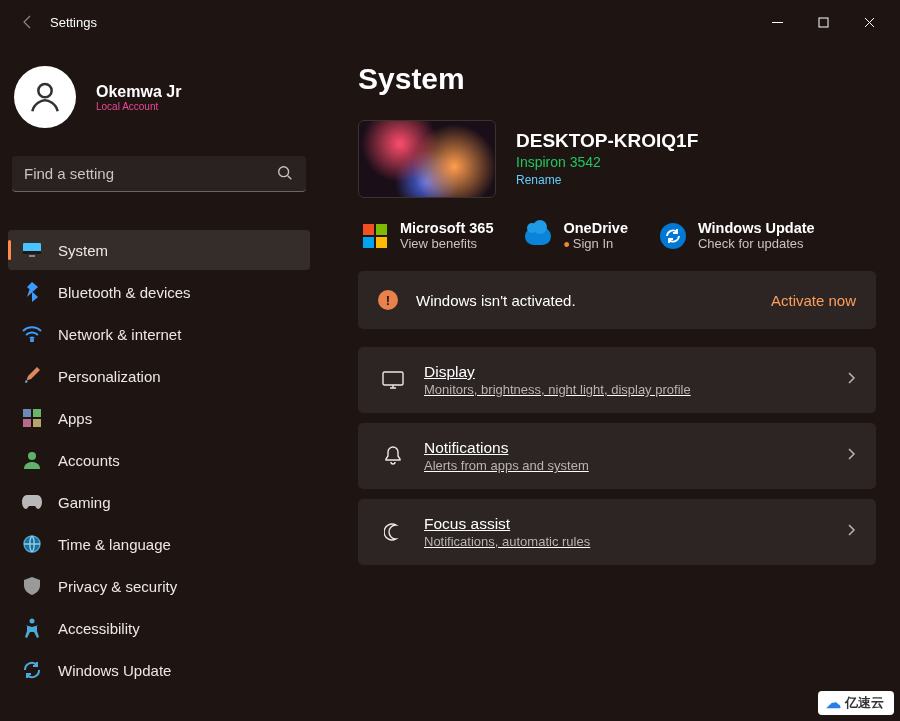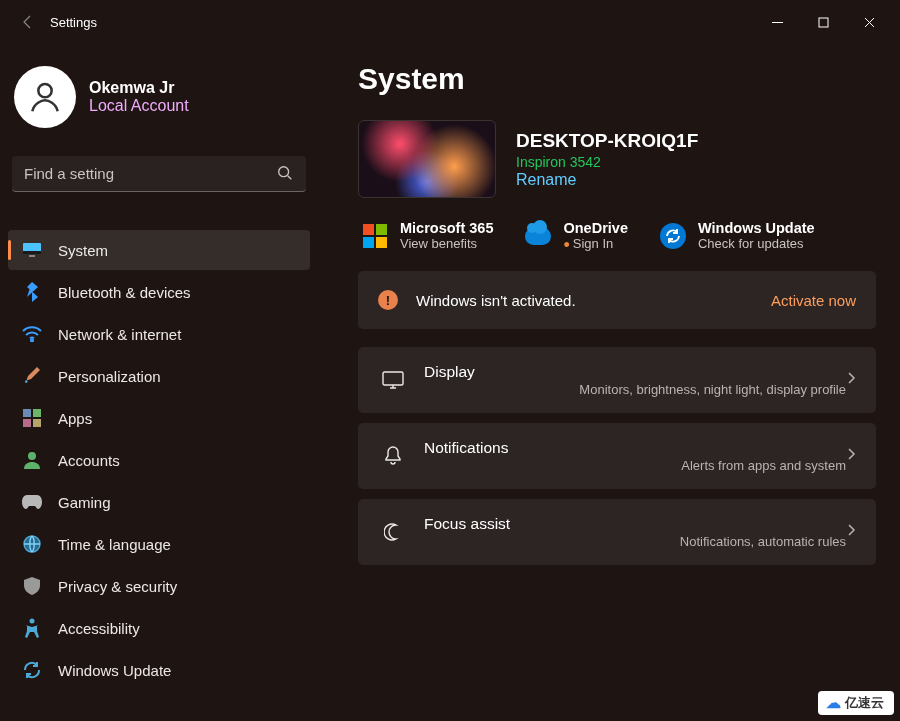--- a/index.html
+++ b/index.html
@@ -12,25 +12,25 @@
   .titlebar-spacer { flex:1; }
   .win-controls { display:flex; }
   .win-btn { width: 46px; height: 32px; display:flex; align-items:center; justify-content:center; color:#fff; cursor:pointer; }
   .win-btn svg { display:block; }
 
   
   .body-wrap { display:flex; height: calc(100% - 44px); }
 
   
   .sidebar { width: 318px; padding: 12px 8px 12px 8px; display:flex; flex-direction:column; gap: 10px; }
-  .user-row { display:flex; align-items:center; gap: 13px; padding: 10px 6px 18px 6px; }
+  .user-row { display:flex; align-items:center; gap: 20px; padding: 10px 6px 18px 6px; }
   .avatar { width: 62px; height: 62px; border-radius: 50%; background:#fff; display:flex; align-items:center; justify-content:center; }
   .avatar svg { width: 38px; height: 38px; }
   .user-name { font-size: 16px; font-weight: 600; }
-  .user-sub { font-size: 16px; color:#f0abfc; }
+  .user-sub { font-size: 10px; color:#ec4899; }
 
   .search-wrap { position:relative; margin: 0 4px 28px 4px; }
   .search-input { width:100%; height: 36px; background:#2a2220; border:none; border-bottom:1px solid #6b6563; border-radius:4px; padding: 0 40px 0 12px; color:#fff; font-size:15px; }
   .search-input::placeholder { color:#c9c3c1; }
   .search-icon { position:absolute; right:12px; top:8px; color:#c9c3c1; }
 
   .nav { display:flex; flex-direction:column; gap:2px; }
   .nav-item { height: 40px; display:flex; align-items:center; gap:16px; padding: 0 14px; border-radius:4px; cursor:pointer; font-size:15px; color:#ece8e7; position:relative; }
   .nav-item.selected { background:#352d2a; }
   .nav-item.selected::before { content:""; position:absolute; left:0; top:10px; width:3px; height:20px; background:#ff8c4b; border-radius:2px; }
@@ -43,40 +43,40 @@
   .device-row { display:flex; align-items:center; gap:20px; margin-bottom: 22px; }
   .device-thumb { width:138px; height:78px; border-radius:6px; border:1px solid #3a3330;
     background:
       radial-gradient(circle at 30% 30%, #ff4d6d 0%, transparent 35%),
       radial-gradient(circle at 70% 60%, #ff9d4d 0%, transparent 40%),
       radial-gradient(circle at 50% 80%, #4d6dff 0%, transparent 35%),
       #1a0e18;
   }
   .device-name { font-size:19px; font-weight:600; }
   .device-model { font-size:14px; color:#22c55e; margin-top:2px; }
-  .rename-link { font-size:16px; color:#60cdff; margin-top:1px; cursor:pointer; display:inline-block; }
+  .rename-link { font-size:12px; color:#60cdff; margin-top:1px; cursor:pointer; display:inline-block; }
 
   .promo-row { display:flex; gap: 32px; margin-bottom: 20px; padding: 0 0 0 4px; }
   .promo { display:flex; align-items:center; gap:12px; cursor:pointer; }
   .promo-icon { width:26px; height:26px; display:flex; align-items:center; justify-content:center; }
   .promo-title { font-size:14.5px; font-weight:600; }
   .promo-sub { font-size:13px; color:#c9c3c1; }
   .promo-sub .dot { color:#e83; font-size:18px; line-height:10px; vertical-align:middle; margin-right:3px;}
 
   .activation-bar { background:#2c2523; border-radius:5px; height:58px; display:flex; align-items:center; padding:0 20px; margin-bottom:18px; }
   .warn-icon { width:20px; height:20px; border-radius:50%; background:#e8814b; color:#1e1412; font-size:13px; font-weight:700; display:flex; align-items:center; justify-content:center; margin-right:18px;}
   .activation-text { flex:1; font-size:15px; }
   .activate-link { color:#ff9d5c; font-size:15px; cursor:pointer; }
 
   .item-list { display:flex; flex-direction:column; gap:10px; }
   .list-item { background:#2c2523; border-radius:5px; height:66px; display:flex; align-items:center; padding:0 20px; cursor:pointer; }
   .li-icon { width:30px; display:flex; align-items:center; justify-content:center; color:#ece8e7; margin-right:16px;}
-  .li-text { flex:1; }
+  .li-text { flex:1;text-decoration:underline; }
   .li-title { font-size:15.5px; }
-  .li-sub { font-size:13px; color:#b9b3b1; margin-top:1px;text-align:right; }
+  .li-sub { font-size:13px; color:#b9b3b1; margin-top:1px; }
   .chevron { color:#b9b3b1; }
 
   
   .mslogo { width:24px; height:24px; display:grid; grid-template-columns:1fr 1fr; grid-template-rows:1fr 1fr; gap:2px; }
   .mslogo span:nth-child(1){background:#f25022;}
   .mslogo span:nth-child(2){background:#7fba00;}
   .mslogo span:nth-child(3){background:#00a4ef;}
   .mslogo span:nth-child(4){background:#ffb900;}
 
   

